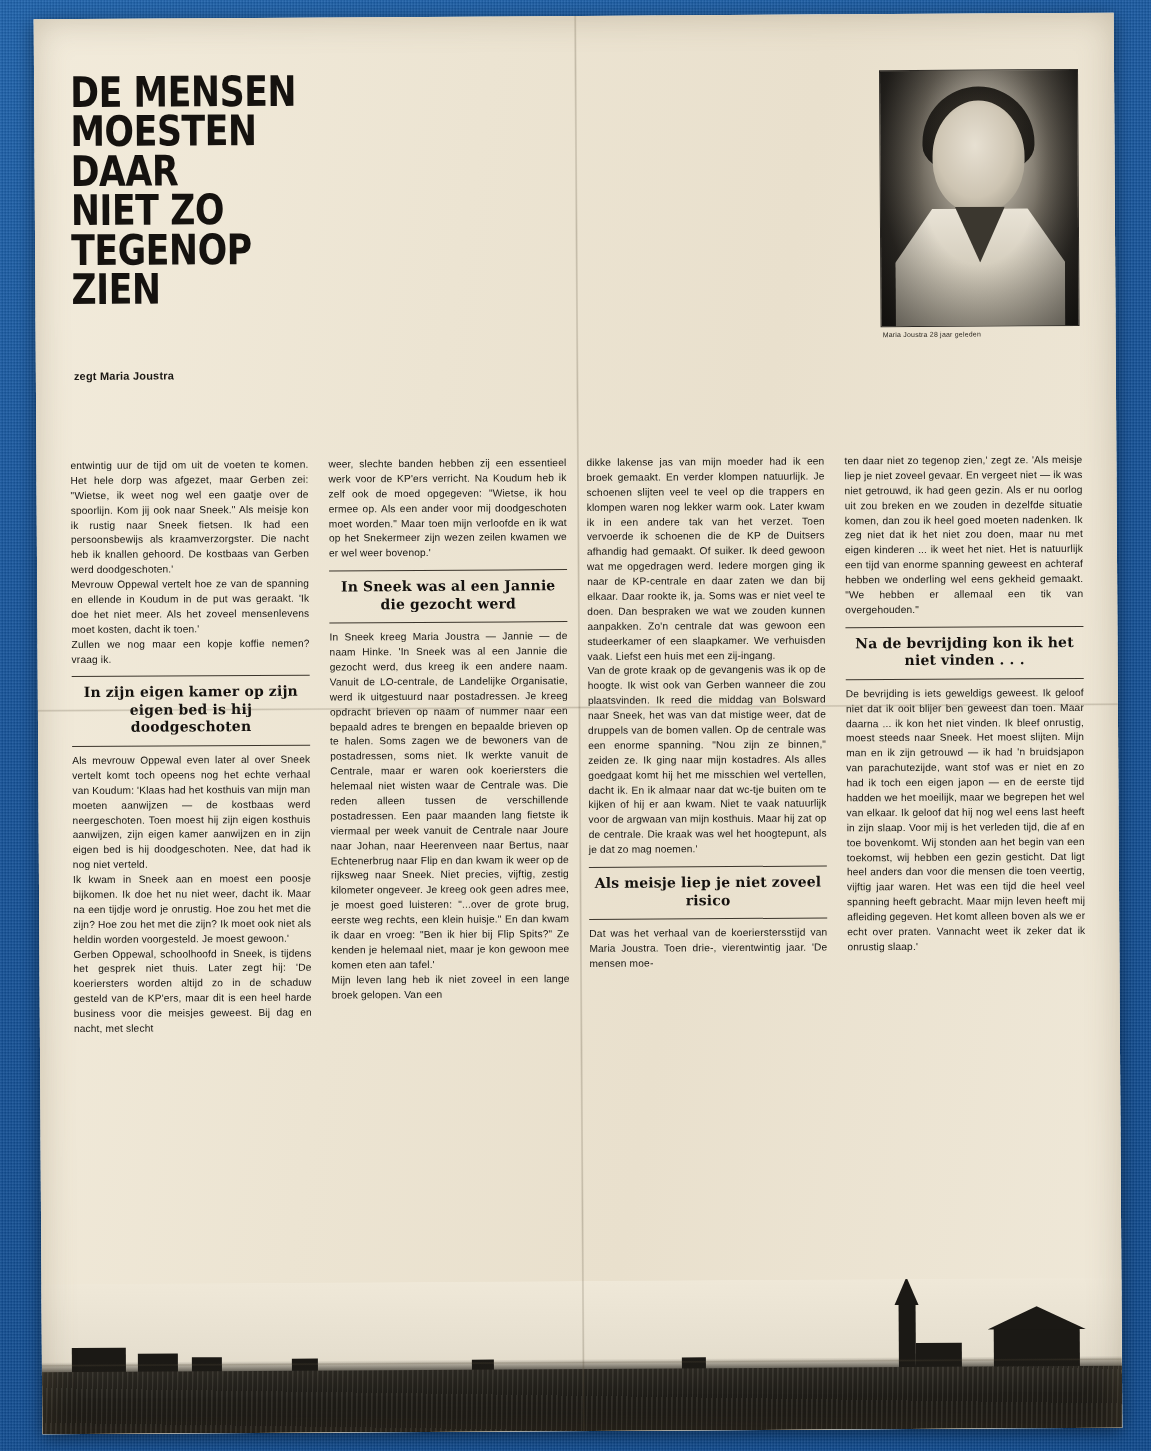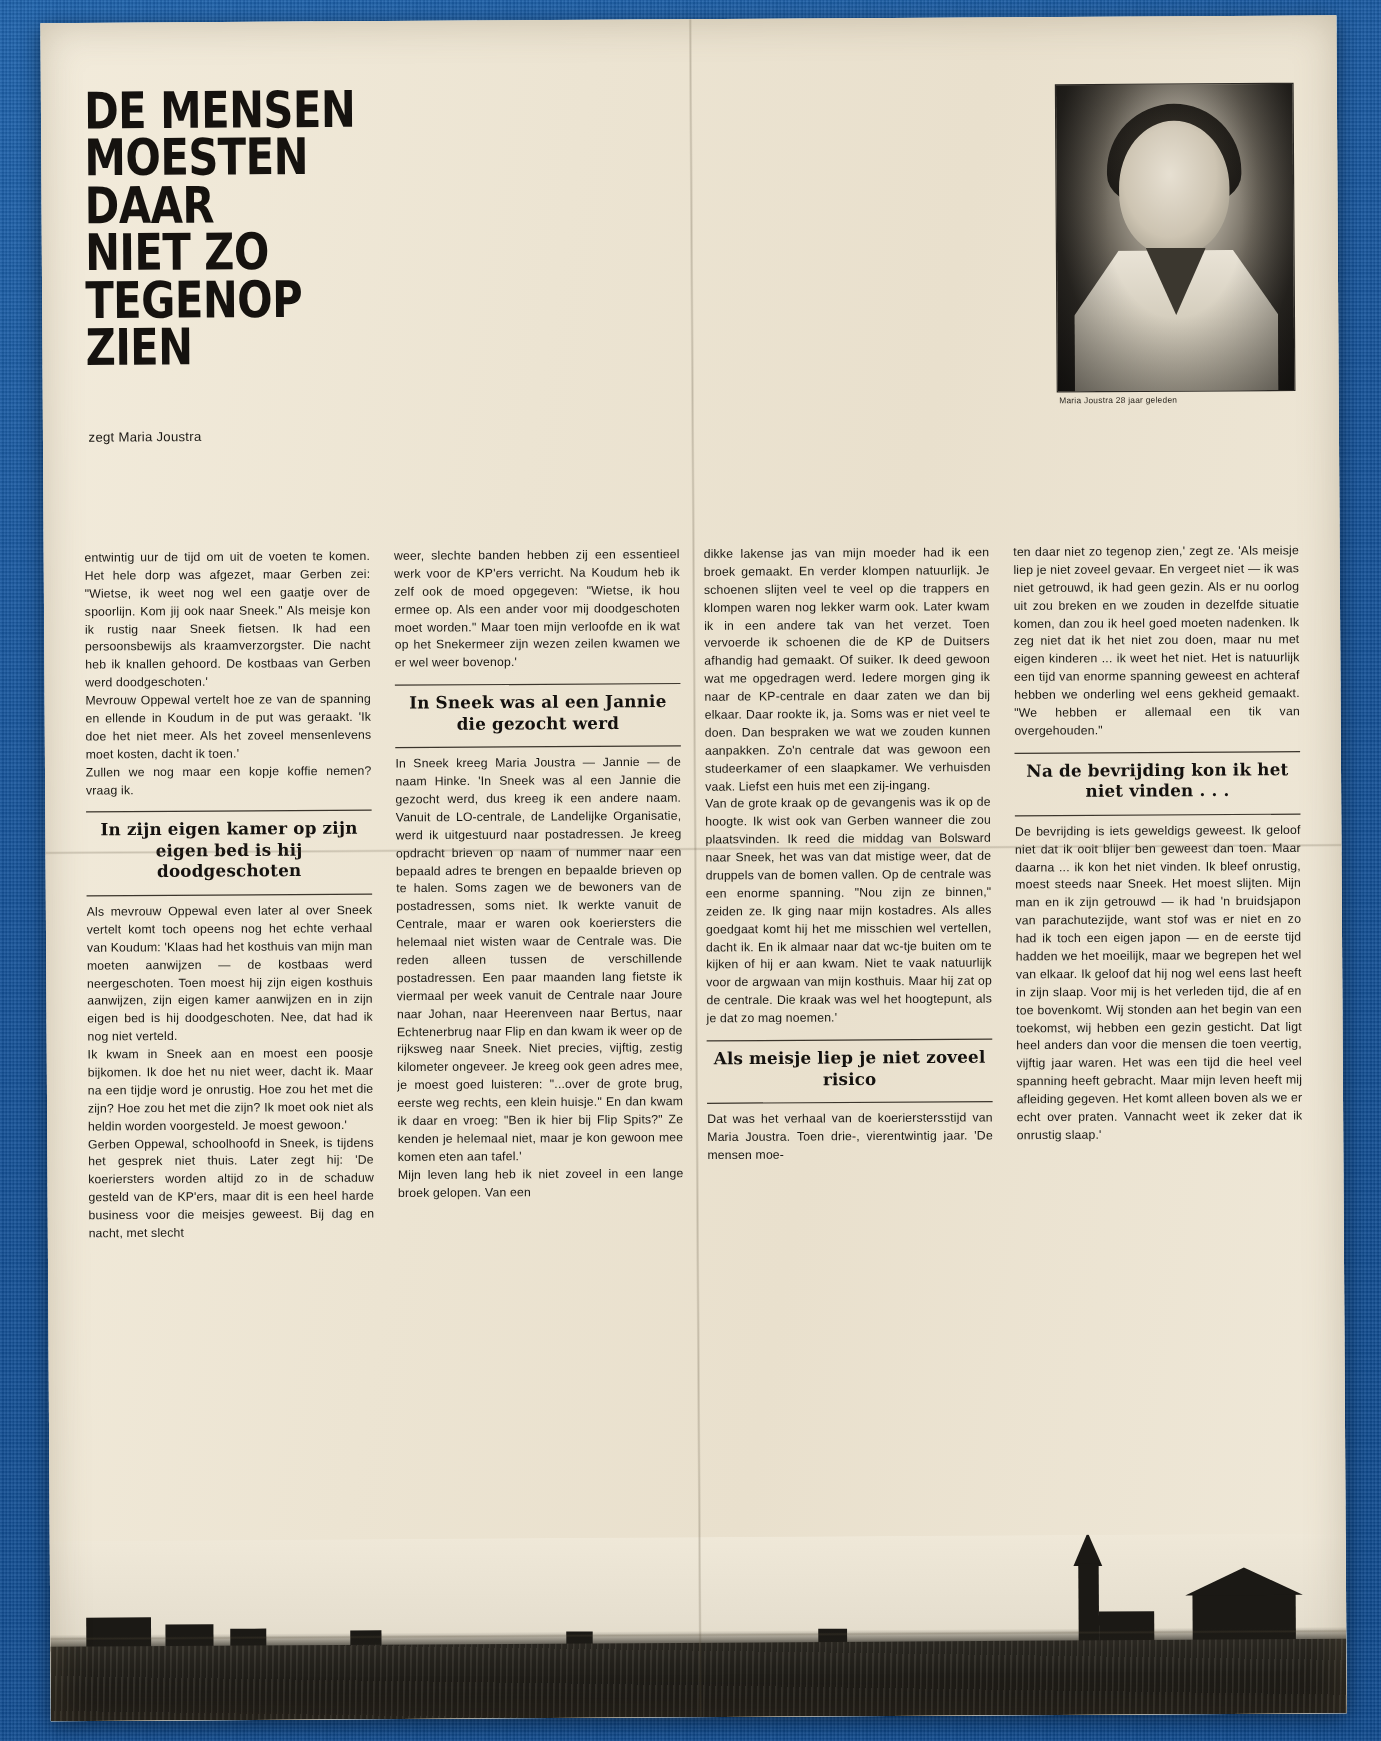--- a/index.html
+++ b/index.html
@@ -68,23 +68,23 @@
     color: #15120f;
     text-transform: uppercase;
     font-stretch: condensed;
     transform: scaleX(0.92);
     transform-origin: left top;
   }
   .headline span { display: block; }
   .byline {
     position: absolute;
     left: 38px;
-    top: 340px;
+    top: 351px;
     font-size: 11px;
-    font-weight: normal;
+    font-weight: bold;
     color: #1a1713;
     letter-spacing: 0.2px;
   }
   
   .photo-wrap {
     position: absolute;
     right: 38px;
     top: 56px;
     width: 197px;
   }

